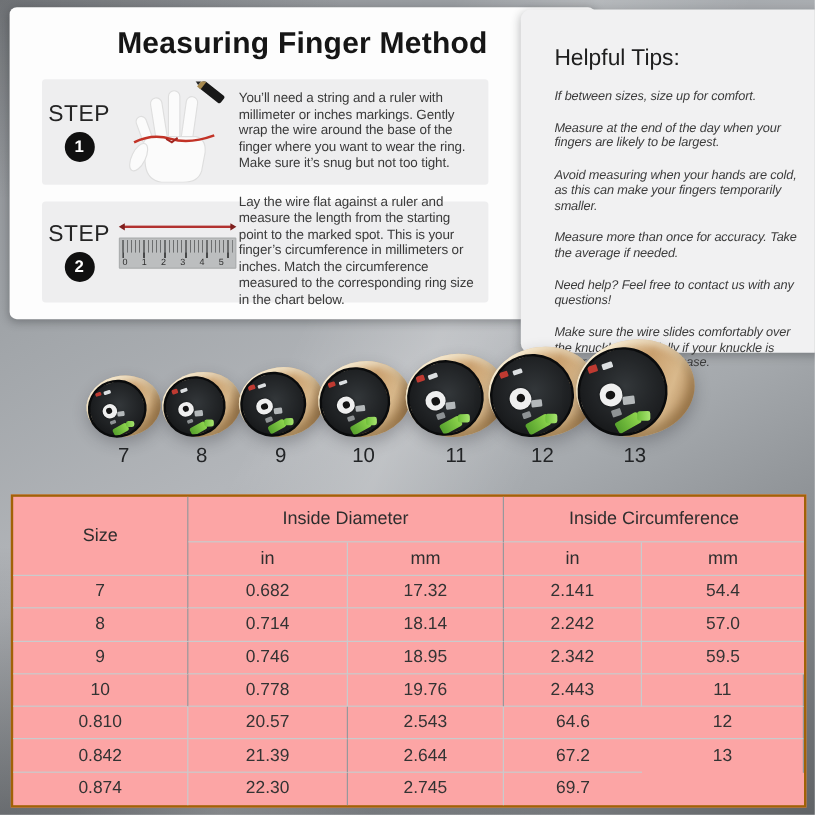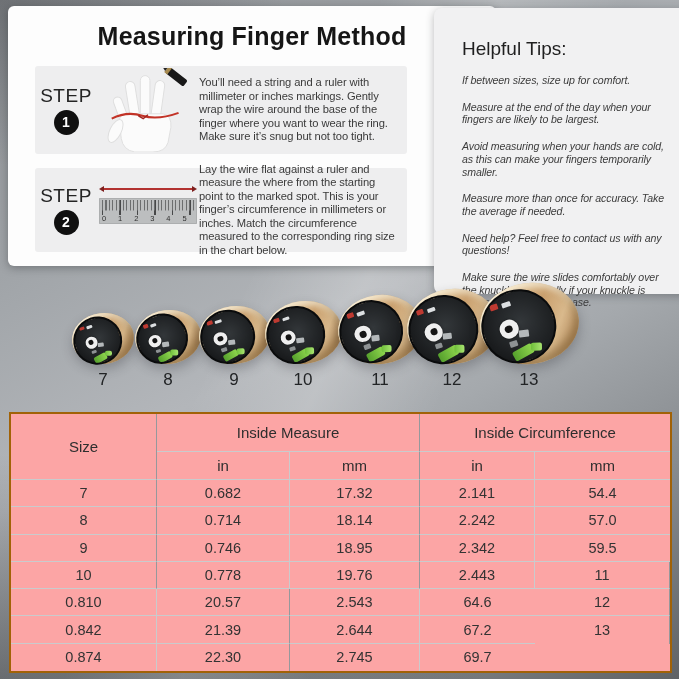--- a/index.html
+++ b/index.html
@@ -136,21 +136,21 @@
             <span>0</span>
             <span>1</span>
             <span>2</span>
             <span>3</span>
             <span>4</span>
             <span>5</span>
           </div>
         </div>
       </div>
     </div>
-    <div class="step-text">Lay the wire flat against a ruler and measure the where from the starting point to the marked spot. This is your finger’s circumference in millimeters or inches. Match the circumference measured to the corresponding ring size in the chart below.</div>
+    <div class="step-text">Lay the wire flat against a ruler and measure the length from the starting point to the marked spot. This is your finger’s circumference in millimeters or inches. Match the circumference measured to the corresponding ring size in the chart below.</div>
   </div>
 </div>
 
 <div class="abs tips-card">
   <h2 class="tips-title">Helpful Tips:</h2>
   <p class="tip">If between sizes, size up for comfort.</p>
   <p class="tip">Measure at the end of the day when your fingers are likely to be largest.</p>
   <p class="tip">Avoid measuring when your hands are cold, as this can make your fingers temporarily smaller.</p>
   <p class="tip">Measure more than once for accuracy. Take the average if needed.</p>
   <p class="tip">Need help? Feel free to contact us with any questions!</p>
@@ -246,21 +246,21 @@
         <div class="chip-gray2"></div>
         <div class="pcb"></div>
         <div class="pcb2"></div>
       </div>
     </div>
     <div class="ring-label" style="left: 507px; top: 370px;">13</div>
   </div>
 
 <div class="abs size-table" id="size-table">
   <div class="cell hdr strong size-cell">Size</div>
-  <div class="cell hdr strong gh-d">Inside Measure</div>
+  <div class="cell hdr strong gh-d">Inside Diameter</div>
   <div class="cell hdr no-r gh-c">Inside Circumference</div>
   <div class="cell hdr" style="grid-row:2;grid-column:2;">in</div>
   <div class="cell hdr strong" style="grid-row:2;grid-column:3;">mm</div>
   <div class="cell hdr" style="grid-row:2;grid-column:4;">in</div>
   <div class="cell hdr no-r" style="grid-row:2;grid-column:5;">mm</div>
 <div class="cell strong">7</div>
     <div class="cell">0.682</div>
     <div class="cell strong">17.32</div>
     <div class="cell">2.141</div>
     <div class="cell no-r">54.4</div>

